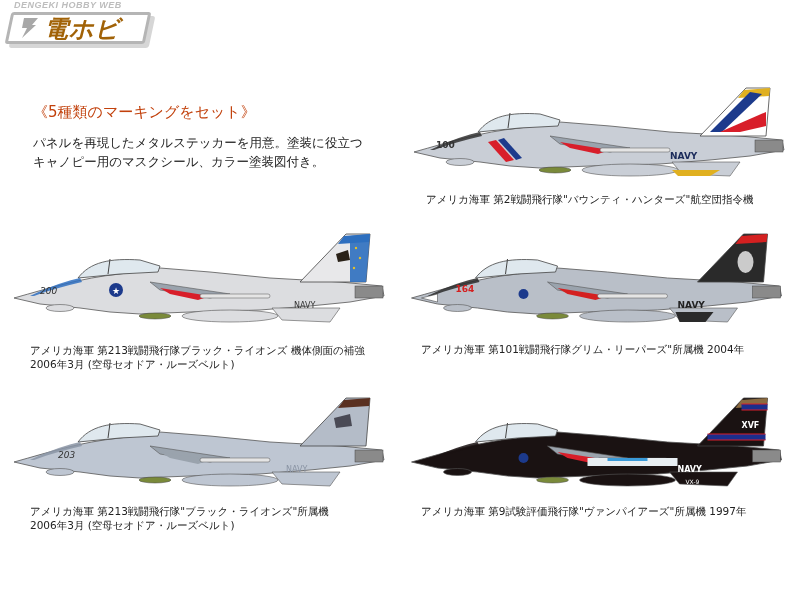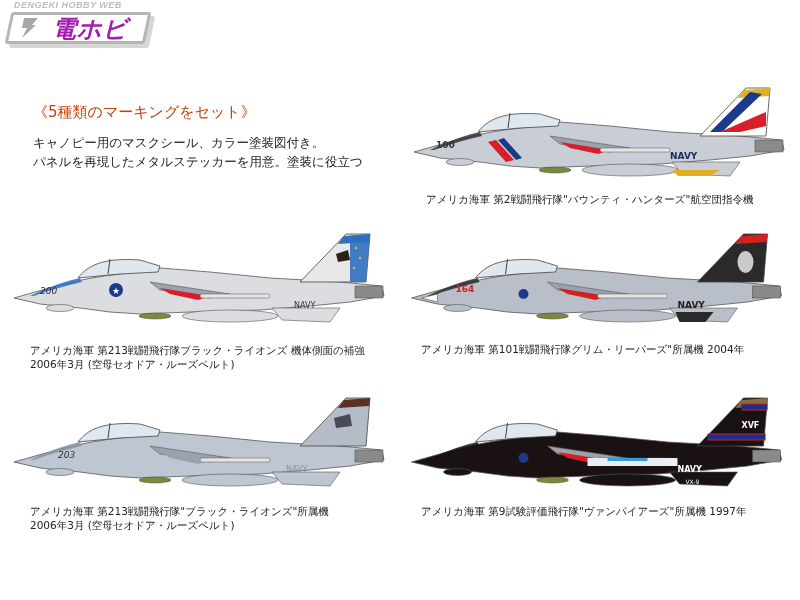--- a/index.html
+++ b/index.html
@@ -4,21 +4,21 @@
 <style>
   * { margin: 0; padding: 0; box-sizing: border-box; }
   html, body { width: 800px; height: 600px; background: #ffffff; overflow: hidden; }
   body { position: relative; font-family: "DejaVu Sans", "Liberation Sans", sans-serif; color: #222; }
 
   .logo { position: absolute; left: 2px; top: 0; width: 150px; height: 46px; }
   .logo-sub { position: absolute; left: 12px; top: 0; font-family: Liberation Sans, sans-serif; font-weight: bold; font-style: italic; font-size: 9px; letter-spacing: 0.5px; color: #bdbdbd; white-space: nowrap; }
   .logo-box { position: absolute; left: 6px; top: 12px; width: 140px; height: 32px; border: 3px solid #b5b5b5; border-radius: 3px; transform: skewX(-12deg); background: #fff; }
   .logo-box-shadow { position: absolute; left: 10px; top: 16px; width: 140px; height: 32px; border-radius: 3px; transform: skewX(-12deg); background: #d6d6d6; }
   .logo-bolt { position: absolute; left: 18px; top: 18px; width: 18px; height: 20px; }
-  .logo-text { position: absolute; left: 42px; top: 13px; font-size: 24px; font-weight: bold; font-style: italic; color: #a21caf; letter-spacing: 1px; white-space: nowrap; margin-left: 8px; }
+  .logo-text { position: absolute; left: 42px; top: 13px; font-size: 24px; font-weight: bold; font-style: italic; color: #a16207; letter-spacing: 1px; white-space: nowrap; }
 
   .heading { position: absolute; left: 33px; top: 103px; font-size: 15px; color: #c2410c; white-space: nowrap; }
   .desc { position: absolute; left: 33px; top: 133px; width: 300px; font-size: 12.5px; line-height: 19px; color: #222; }
   .desc div { white-space: nowrap; }
 
   .panel { position: absolute; }
   .jet { position: absolute; }
   .caption { position: absolute; font-size: 10.5px; line-height: 14px; color: #222; white-space: nowrap; }
 </style>
 </head>
@@ -29,22 +29,22 @@
   <div class="logo-box-shadow"></div>
   <div class="logo-box"></div>
   <svg class="logo-bolt" viewBox="0 0 18 20">
     <polygon points="4,0 18,0 12,7 16,7 2,20 7,10 2,10" fill="#a8a8a8"></polygon>
   </svg>
   <div class="logo-text">電ホビ</div>
 </div>
 
 <div class="heading">《5種類のマーキングをセット》</div>
 <div class="desc">
+  <div>パネルを再現したメタルステッカーを用意。塗装に役立つ</div>
   <div>キャノピー用のマスクシール、カラー塗装図付き。</div>
-  <div>パネルを再現したメタルステッカーを用意。塗装に役立つ</div>
 </div>
 
 <svg width="0" height="0" style="position:absolute">
   <defs>
     <symbol id="f14" viewBox="0 0 380 110">
 
       <path d="M4,70 C40,60 70,50 110,46 L150,40 L200,44 L260,50 L330,54 L372,58 L374,68 L340,74 L300,78 L250,82 L180,84 L130,86 L100,84 L70,80 L30,76 Z" fill="var(--body)" stroke="#555" stroke-width="0.8"></path>
 
       <path d="M68,50 C80,34 100,30 130,32 L150,38 L148,44 L110,46 Z" fill="#dfe8ee" stroke="#444" stroke-width="0.8"></path>
 

